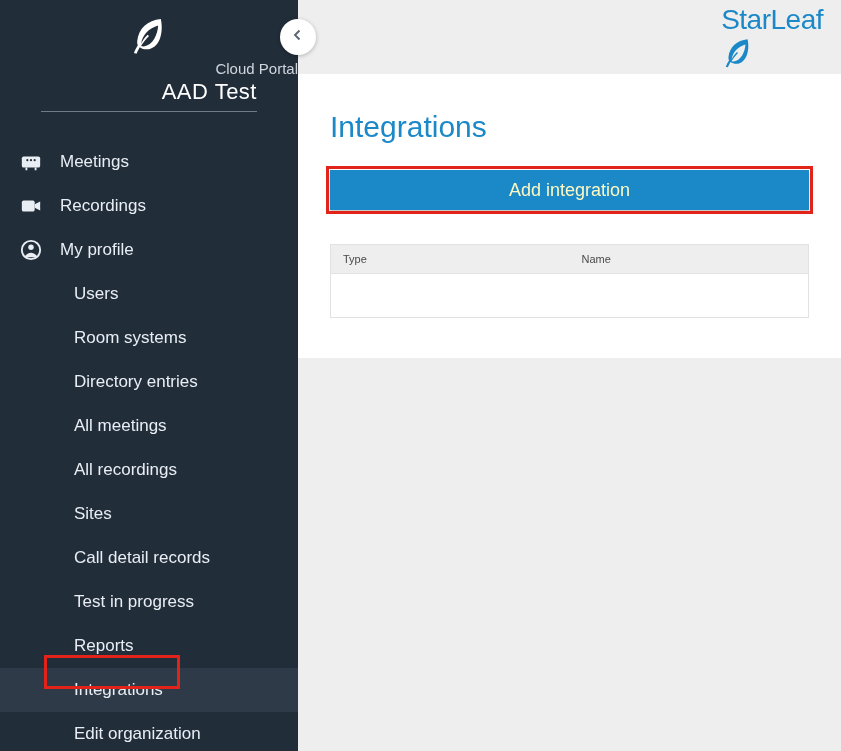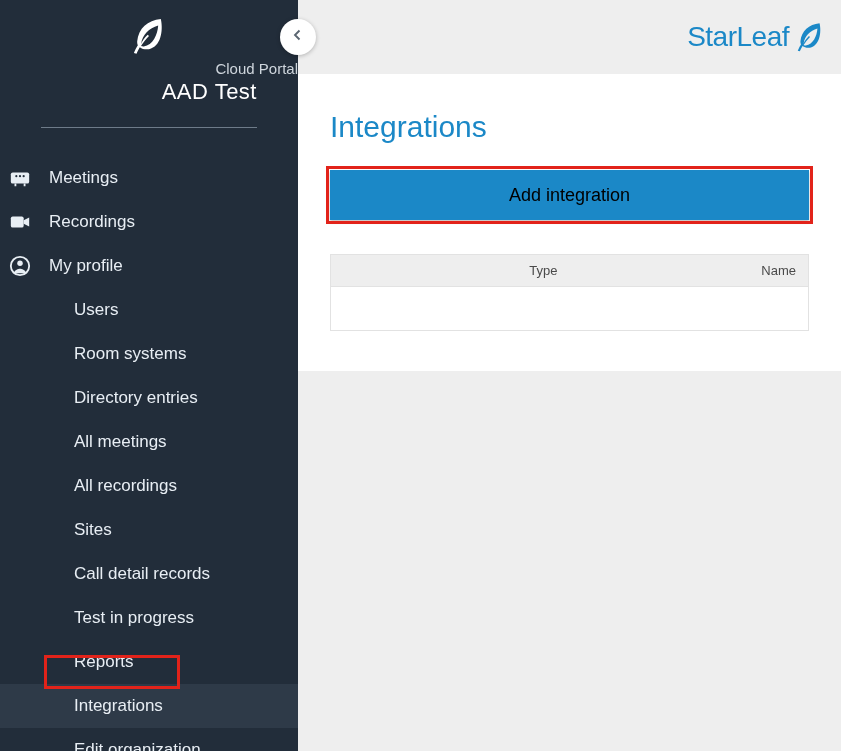--- a/index.html
+++ b/index.html
@@ -15,30 +15,30 @@
     position: relative;
     flex: 0 0 298px;
   }
   .sidebar-header { text-align: right; padding-top: 14px; }
   .logo-leaf { width: 42px; height: 44px; margin: 0 auto 2px; }
   .portal-label { font-size: 15px; color: #cfd6dd; font-weight: 400; }
   .org-name-wrap {
     margin: 2px auto 0;
     width: 216px;
     border-bottom: 1px solid #6e7b89;
-    padding-bottom: 22px;
+    padding-bottom: 6px;
   }
   .org-name { font-size: 22px; color: #fff; font-weight: 400; letter-spacing: 0.5px; }
 
   .nav { margin-top: 28px; }
   .nav-item {
     display: flex;
     align-items: center;
     height: 44px;
-    padding-left: 7px;
+    padding-left: 18px;
     font-size: 17px;
     color: #e8eef4;
     cursor: pointer;
   }
   .nav-item.sub { padding-left: 74px; }
   .nav-item.active {
     background: #2e3a48;
   }
   .nav-icon {
     width: 26px;
@@ -76,62 +76,62 @@
   
   .main { flex: 1; display: flex; flex-direction: column; background: #eeeeee; }
   .topbar {
     height: 74px;
     background: #eeeeee;
     display: flex;
     align-items: center;
     justify-content: flex-end;
     padding-right: 14px;
   }
-  .brand { display: flex; align-items: center; color: #1b88c7; }
+  .brand { display: flex; align-items: flex-start; color: #1b88c7; flex-direction: column; }
   .brand-name { font-size: 28px; font-weight: 400; margin-right: 4px; letter-spacing: -0.5px; }
   .brand-leaf { width: 34px; height: 34px; }
 
   .content {
     background: #ffffff;
     margin: 0;
     padding: 36px 32px 40px 32px;
     min-height: 0;
   }
   .page-title { font-size: 30px; font-weight: 300; color: #1b88c7; margin-bottom: 26px; }
 
   .add-btn-wrap { position: relative; margin-bottom: 34px; }
   .add-btn {
     display: block;
     width: 100%;
-    height: 50px;
+    height: 40px;
     background: #1b88c7;
-    color: #000000;
+    color: #fef9c3;
     border: none;
     font-size: 18px;
     font-weight: 400;
     cursor: pointer;
     box-shadow: 0 2px 3px rgba(0,0,0,0.25);
   }
   .hl-addbtn {
     left: -4px; top: -4px; right: -4px; bottom: -4px;
     border: 3px solid #e2231a;
     position: absolute;
     pointer-events: none;
   }
 
   table.intg {
     width: 100%;
     border-collapse: collapse;
     border: 1px solid #e2e2e2;
     background: #fff;
   }
   table.intg th {
-    text-align: right;
+    text-align: left;
     font-weight: 400;
-    font-size: 13px;
+    font-size: 11px;
     color: #4a4a4a;
     background: #eeeeee;
     padding: 8px 12px;
     border-bottom: 1px solid #e2e2e2;
   }
   table.intg td { height: 44px; }
 </style>
 </head>
 <body>
 

